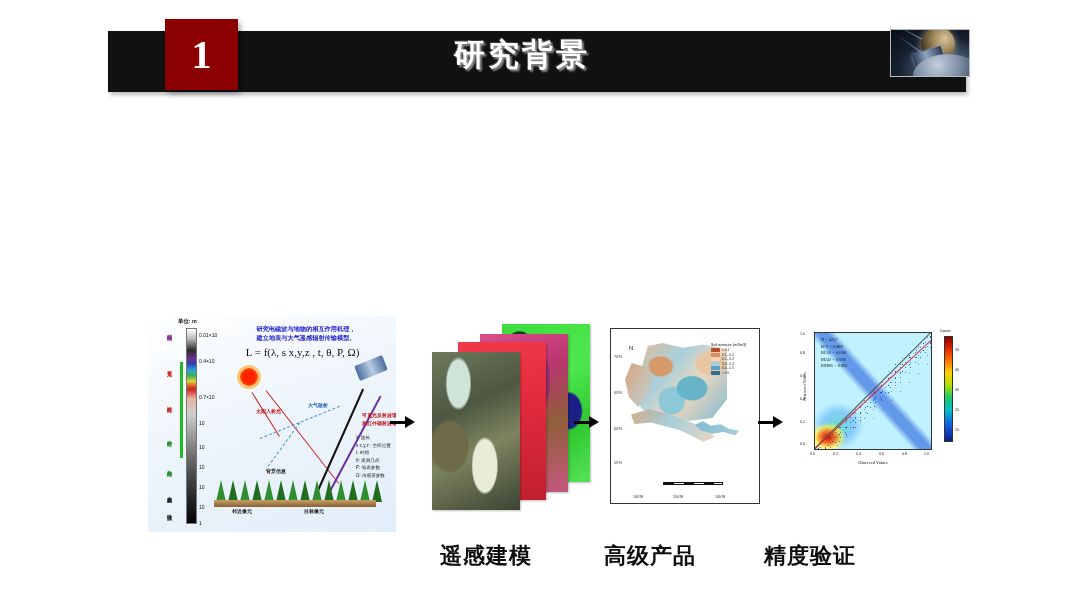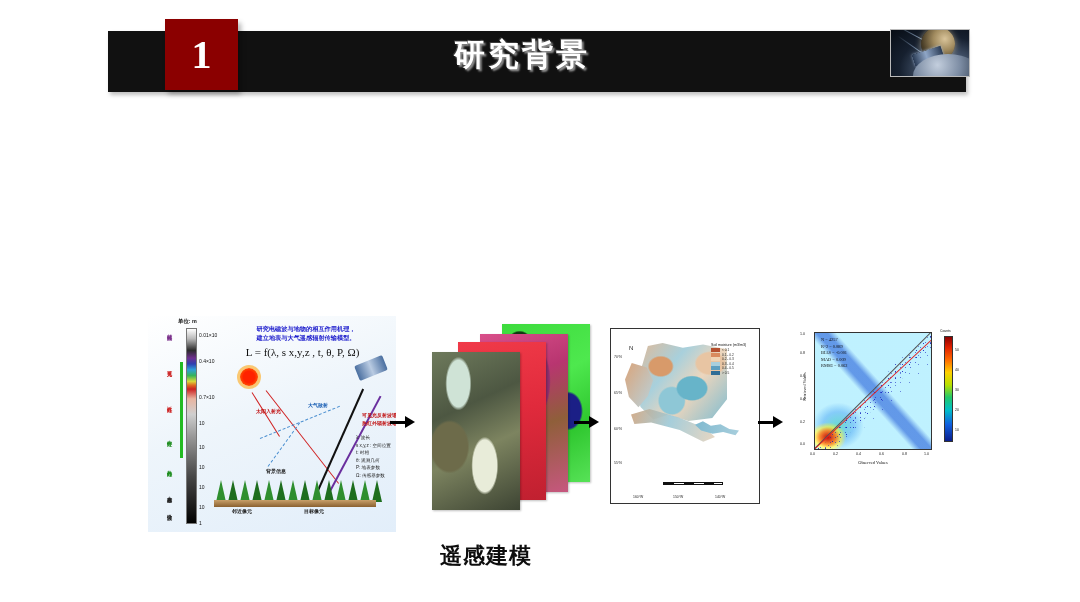--- a/index.html
+++ b/index.html
@@ -665,13 +665,15 @@
     <div class="sc-cbar-tick" style="top:42px;">40</div>
     <div class="sc-cbar-tick" style="top:62px;">30</div>
     <div class="sc-cbar-tick" style="top:82px;">20</div>
     <div class="sc-cbar-tick" style="top:102px;">10</div>
   </div>
 
 </div>
 
 <div class="captions">
   <div class="caption cap1">遥感建模</div>
+  <div class="caption cap2">高级产品</div>
+  <div class="caption cap3">精度验证</div>
 </div>
 
 </body></html>

